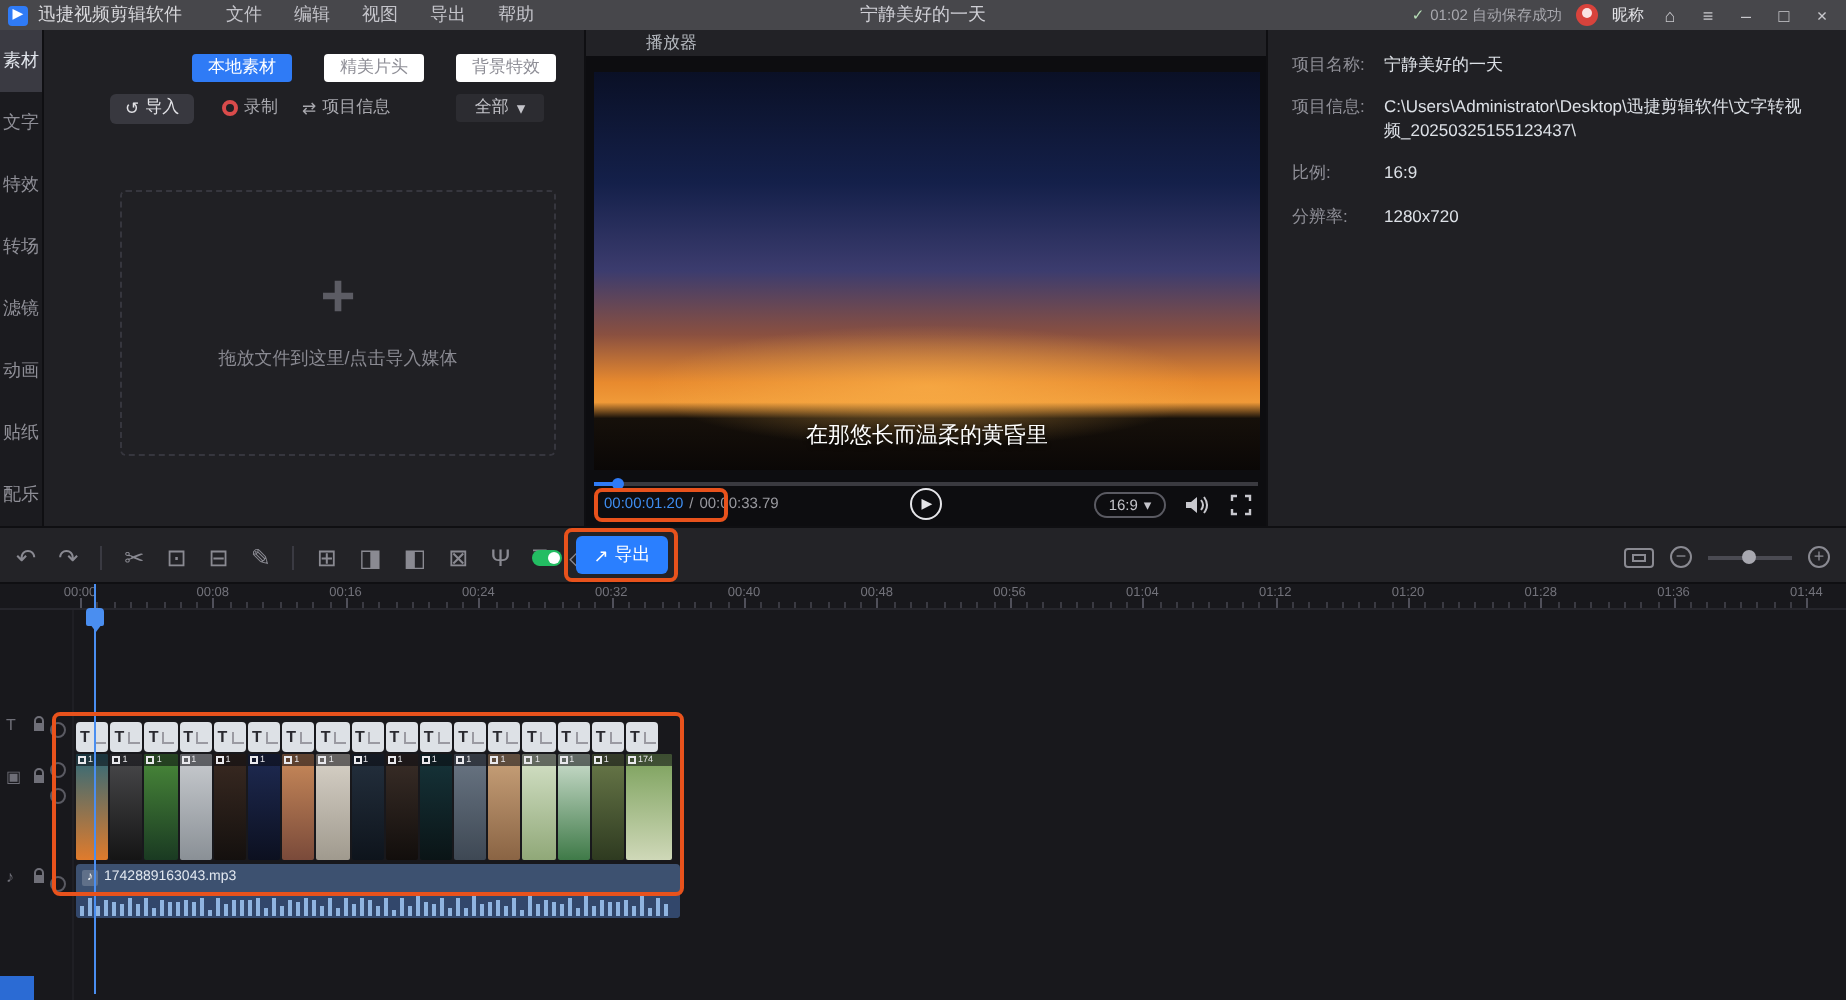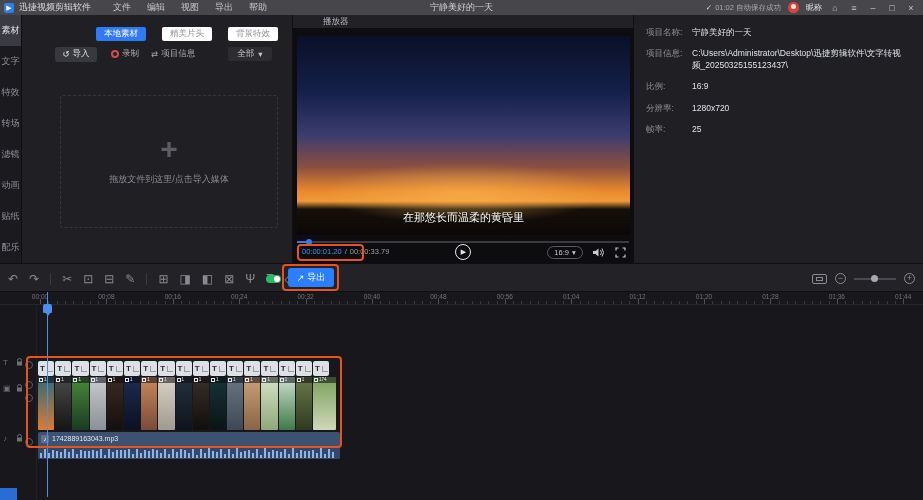--- a/index.html
+++ b/index.html
@@ -276,24 +276,20 @@
         <div class="info-label">项目信息:</div>
         <div class="info-value">C:\Users\Administrator\Desktop\迅捷剪辑软件\文字转视频_20250325155123437\</div>
       </div>
       <div class="info-row">
         <div class="info-label">比例:</div>
         <div class="info-value">16:9</div>
       </div>
       <div class="info-row">
         <div class="info-label">分辨率:</div>
         <div class="info-value">1280x720</div>
-      </div>
-      <div class="info-row">
-        <div class="info-label">帧率:</div>
-        <div class="info-value">25</div>
       </div>
     </div>
 </div>
 
 <div id="toolbar">
   <div id="tool-icons">
       <span class="ticon">↶</span>
       <span class="ticon">↷</span>
       <div class="tdiv"></div>
       <span class="ticon">✂</span>

